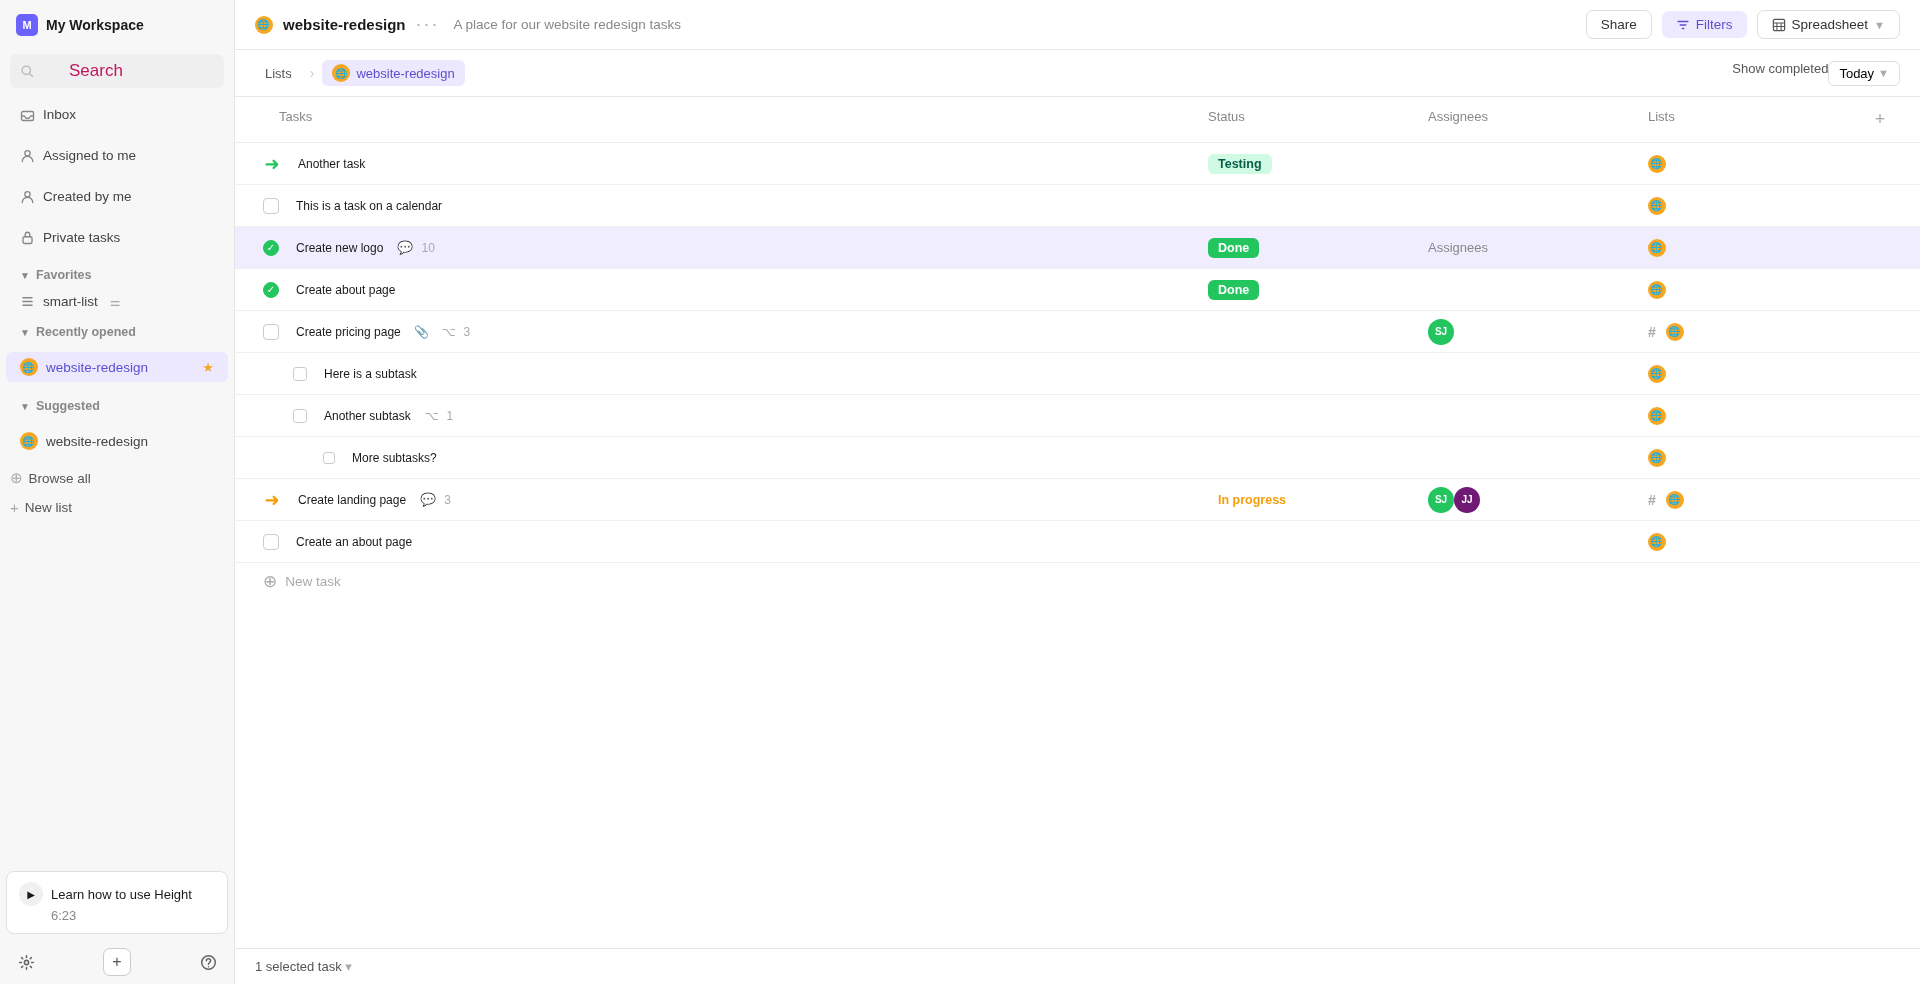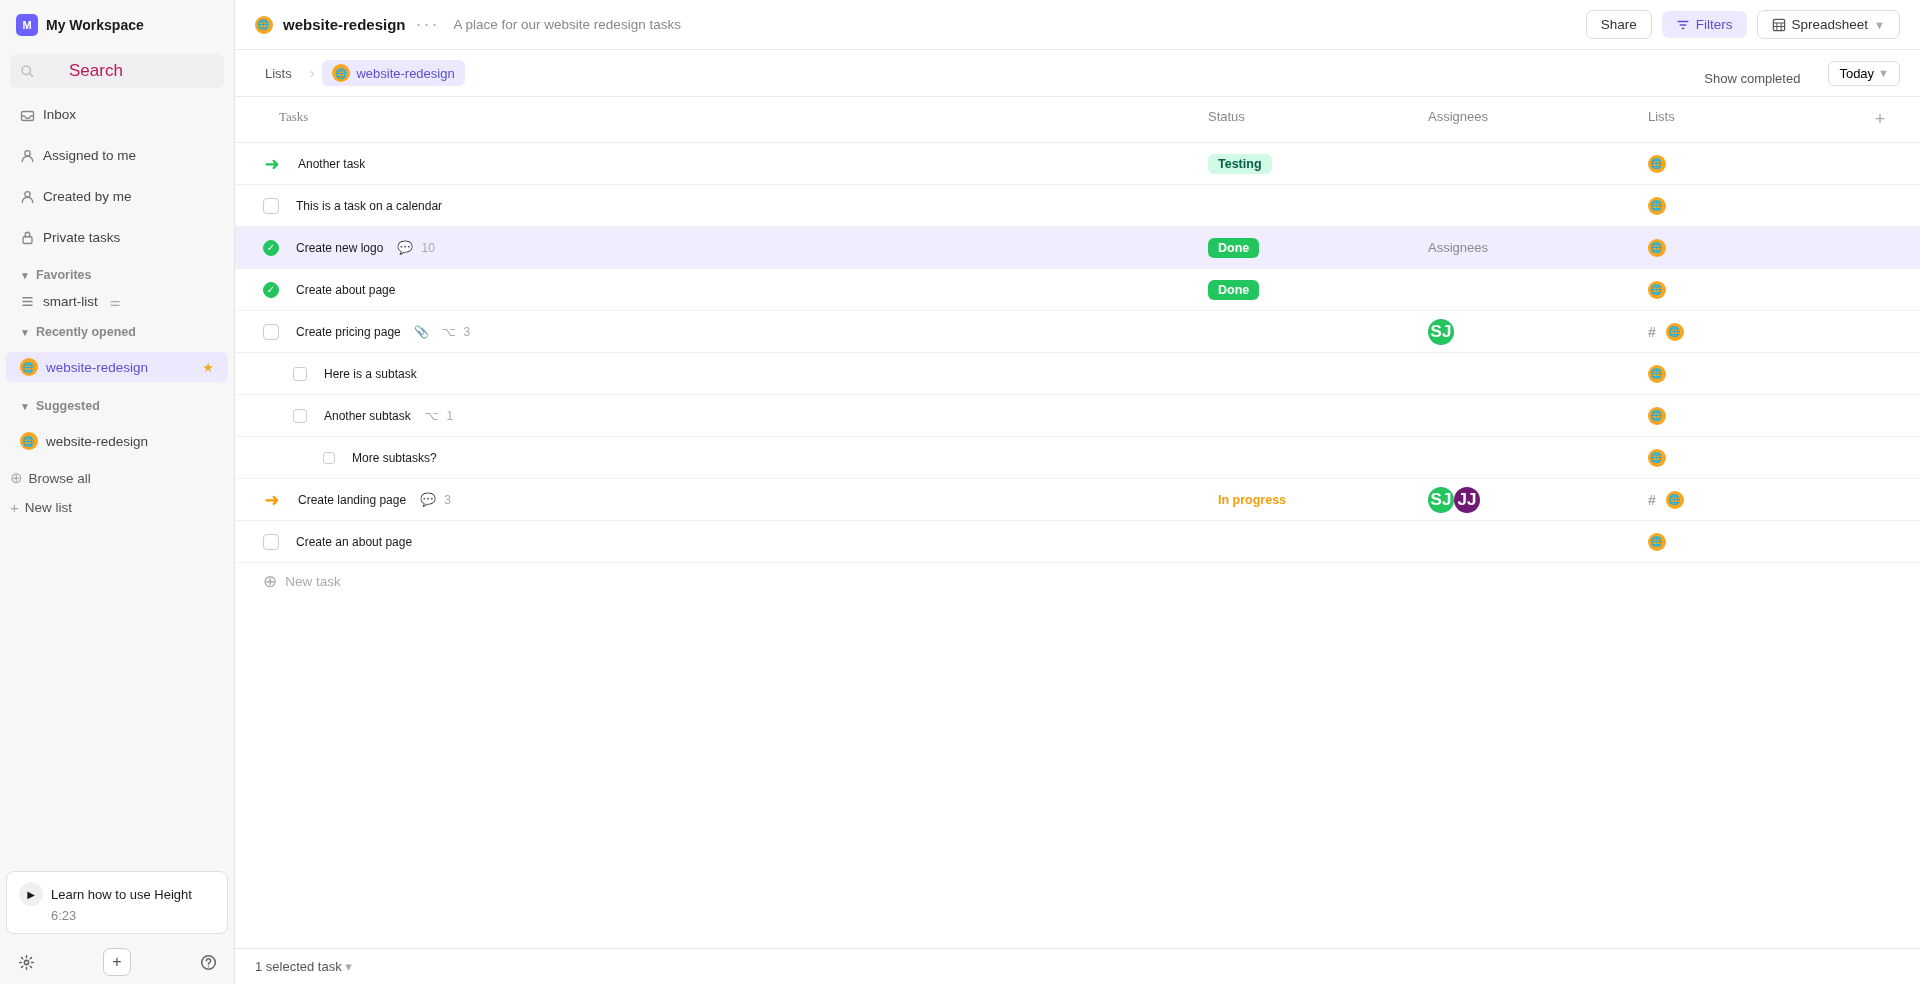--- a/index.html
+++ b/index.html
@@ -35,40 +35,40 @@
     .topbar-desc { color: #888; font-size: 13.5px; margin-left: 4px; }
     .topbar-dots { color: #aaa; font-size: 18px; cursor: pointer; letter-spacing: 2px; }
     .topbar-right { margin-left: auto; display: flex; align-items: center; gap: 10px; }
     .btn-share { background: transparent; border: 1px solid #ddd; border-radius: 7px; padding: 6px 14px; cursor: pointer; font-size: 13.5px; font-weight: 500; color: #333; }
     .btn-filters { background: #ede9ff; border: none; border-radius: 7px; padding: 6px 14px; cursor: pointer; font-size: 13.5px; font-weight: 500; color: #5b4fcf; display: flex; align-items: center; gap: 6px; }
     .btn-spreadsheet { background: white; border: 1px solid #ddd; border-radius: 7px; padding: 6px 14px; cursor: pointer; font-size: 13.5px; font-weight: 500; color: #333; display: flex; align-items: center; gap: 6px; }
     .breadcrumbs { display: flex; align-items: center; padding: 10px 20px; gap: 8px; border-bottom: 1px solid #e8e8e8; }
     .breadcrumb-item { padding: 4px 10px; border-radius: 6px; font-size: 13px; cursor: pointer; color: #555; }
     .breadcrumb-item.active { background: #ece9ff; color: #5b4fcf; display: flex; align-items: center; gap: 6px; }
     .breadcrumb-sep { color: #ccc; }
-    .view-controls { margin-left: auto; display: flex; align-items: flex-end; gap: 28px; }
+    .view-controls { margin-left: auto; display: flex; align-items: flex-start; gap: 0; }
     .show-completed-btn { font-size: 13px; color: #555; cursor: pointer; background: none; border: none; }
     .today-btn { border: 1px solid #ddd; border-radius: 6px; padding: 4px 10px; font-size: 13px; cursor: pointer; display: flex; align-items: center; gap: 4px; background: white; }
 
     
     .task-table { flex: 1; overflow-y: auto; }
     .table-header { display: grid; grid-template-columns: 1fr 220px 220px 220px 40px; padding: 8px 20px; border-bottom: 1px solid #ececec; color: #888; font-size: 13px; font-weight: 500; }
     .table-header .col { padding: 4px 8px; }
     .task-row { display: grid; grid-template-columns: 1fr 220px 220px 220px 40px; padding: 0 20px; border-bottom: 1px solid #f0f0f0; align-items: center; min-height: 42px; }
     .task-row.selected { background: #f0edff; }
     .task-row.subtask { padding-left: 50px; grid-template-columns: 1fr 220px 220px 220px 40px; }
     .task-row.subtask-l2 { padding-left: 80px; grid-template-columns: 1fr 220px 220px 220px 40px; }
     .task-cell { display: flex; align-items: center; gap: 8px; padding: 4px 8px; font-size: 13.5px; }
     .checkbox { width: 16px; height: 16px; border: 1.5px solid #ccc; border-radius: 4px; flex-shrink: 0; display: flex; align-items: center; justify-content: center; cursor: pointer; }
     .checkbox.checked-done { background: #22c55e; border-color: #22c55e; border-radius: 50%; color: white; font-size: 10px; }
     .status-badge { padding: 3px 10px; border-radius: 6px; font-size: 12.5px; font-weight: 600; }
     .status-testing { background: #d1fae5; color: #065f46; }
     .status-done { background: #22c55e; color: white; }
     .status-inprogress { color: #f59e0b; background: transparent; font-weight: 600; }
-    .assignee-avatar { width: 26px; height: 26px; border-radius: 50%; display: flex; align-items: center; justify-content: center; font-size: 17px; font-weight: 700; color: white; flex-shrink: 0; }
+    .assignee-avatar { width: 26px; height: 26px; border-radius: 50%; display: flex; align-items: center; justify-content: center; font-size: 10px; font-weight: 700; color: white; flex-shrink: 0; }
     .av-sj { background: #22c55e; }
     .av-jj { background: #701a75; margin-left: -8px; }
     .list-icon-globe { width: 18px; height: 18px; background: #f5a623; border-radius: 50%; display: inline-flex; align-items: center; justify-content: center; font-size: 10px; color: white; }
     .list-icon-hash { color: #aaa; font-size: 14px; font-weight: 700; margin-right: 2px; }
     .task-name { font-size: 12px; margin-left: 9px; }
     .new-task-row { display: flex; align-items: center; gap: 8px; padding: 8px 28px; color: #aaa; font-size: 13.5px; cursor: pointer; }
     .bottom-bar { border-top: 1px solid #e5e5e5; padding: 10px 20px; display: flex; align-items: center; gap: 8px; color: #555; font-size: 13px; background: #fff; }
     .bottom-bar-chevron { color: #aaa; cursor: pointer; }
     .selected-count { font-weight: 500; cursor: pointer; }
     .subtask-checkbox { width: 14px; height: 14px; border: 1.5px solid #ccc; border-radius: 3px; flex-shrink: 0; cursor: pointer; }
@@ -226,21 +226,21 @@
       <button class="show-completed-btn">Show completed</button>
       <button class="today-btn">
         <span>Today</span>
         <span style="font-size:11px;color:#aaa;">▼</span>
       </button>
     </div>
   </div>
 
   <div class="task-table">
     <div class="table-header">
-      <div class="col" style="padding-left:24px;font-family:Liberation Serif, serif;">Tasks</div>
+      <div class="col" style="padding-left:24px;">Tasks</div>
       <div class="col">Status</div>
       <div class="col">Assignees</div>
       <div class="col">Lists</div>
       <div class="col" style="text-align:center;color:#aaa;font-size:18px;cursor:pointer;">+</div>
     </div>
 
     <div class="task-row">
       <div class="task-cell">
         <span style="color:#22c55e;font-size:18px;line-height:1;width:18px;text-align:center;">➜</span>
         <span class="task-name">Another task</span>

